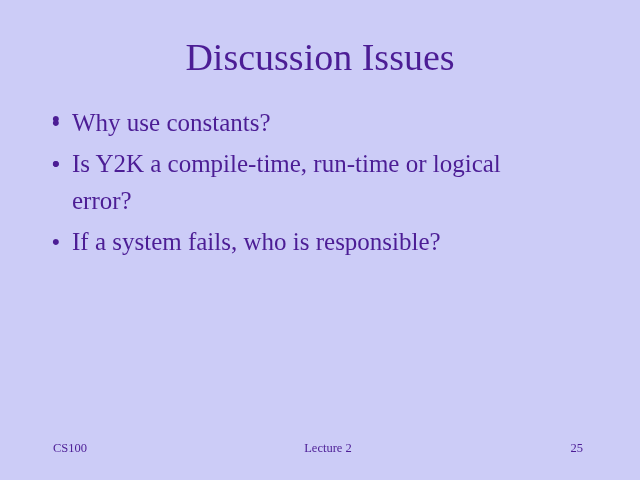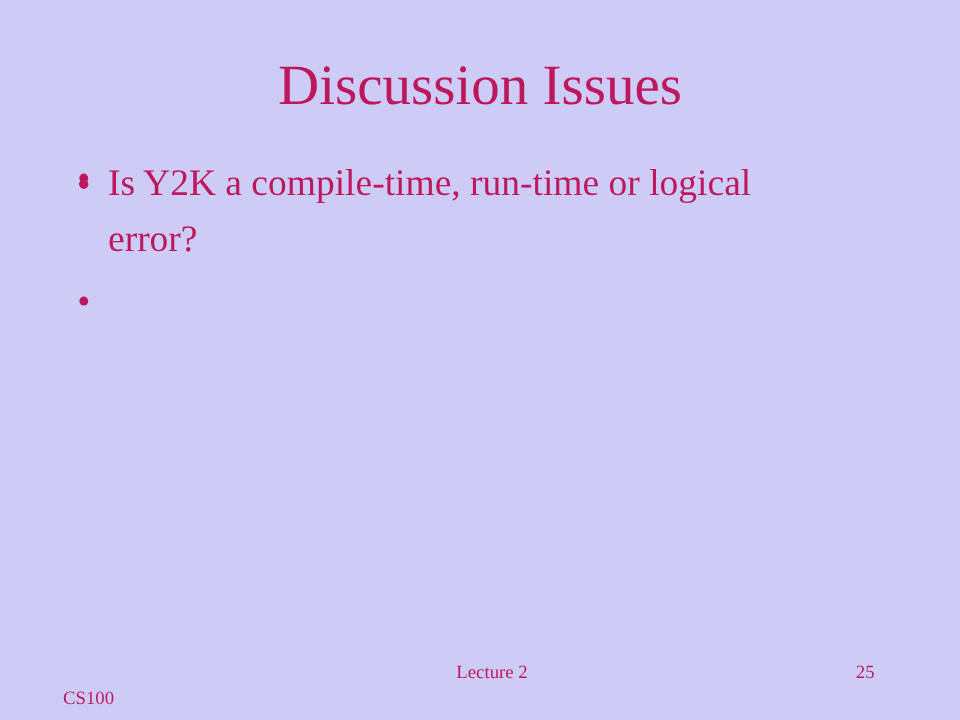--- a/index.html
+++ b/index.html
@@ -51,47 +51,49 @@
     font-family: "Liberation Sans", sans-serif;
   }
   .footer-left,
   .footer-center,
   .footer-right {
     position: absolute;
     top: 441px;
     font-size: 12.5px;
     line-height: 15px;
   }
-  .footer-left  { left: 42px; margin-top: 17px; }
+  .footer-left  { left: 53px; }
   .footer-center { left: 16px; right: 0; text-align: center; }
   .footer-right { right: 57px; }
 </style>
 </head>
 <body>
 
-<div class="slide" style="background: rgb(204, 204, 247); color: #be185d;">
+<div class="slide" style="background: rgb(204, 204, 247); color: #4c1d95;">
 
   <h1 class="slide-title">Discussion Issues</h1>
 
   <ul class="bullet-list">
     <li class="bullet-item">
       <span class="bullet-dot">•</span>
     </li>
     <li class="bullet-item">
       <span class="bullet-dot">•</span>
+      <span>Why use constants?</span>
     </li>
     <li class="bullet-item">
       <span class="bullet-dot">•</span>
     </li>
     <li class="bullet-item">
       <span class="bullet-dot">•</span>
       <span>Is Y2K a compile-time, run-time or logical error?</span>
     </li>
     <li class="bullet-item">
       <span class="bullet-dot">•</span>
+      <span>If a system fails, who is responsible?</span>
     </li>
   </ul>
 
   <div class="footer-left">CS100</div>
 
   <div class="footer-center">Lecture 2</div>
 
   <div class="footer-right">25</div>
 
 </div>

